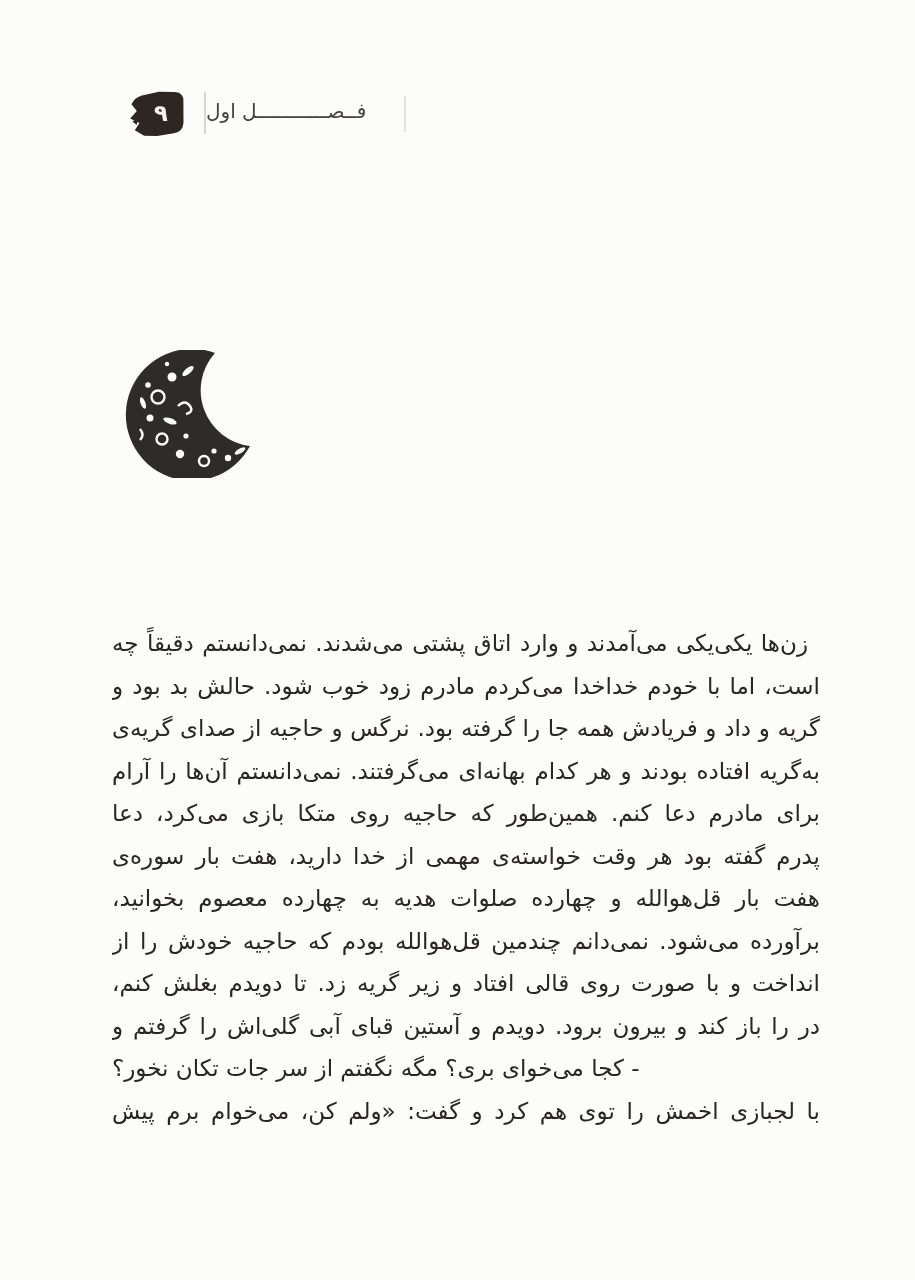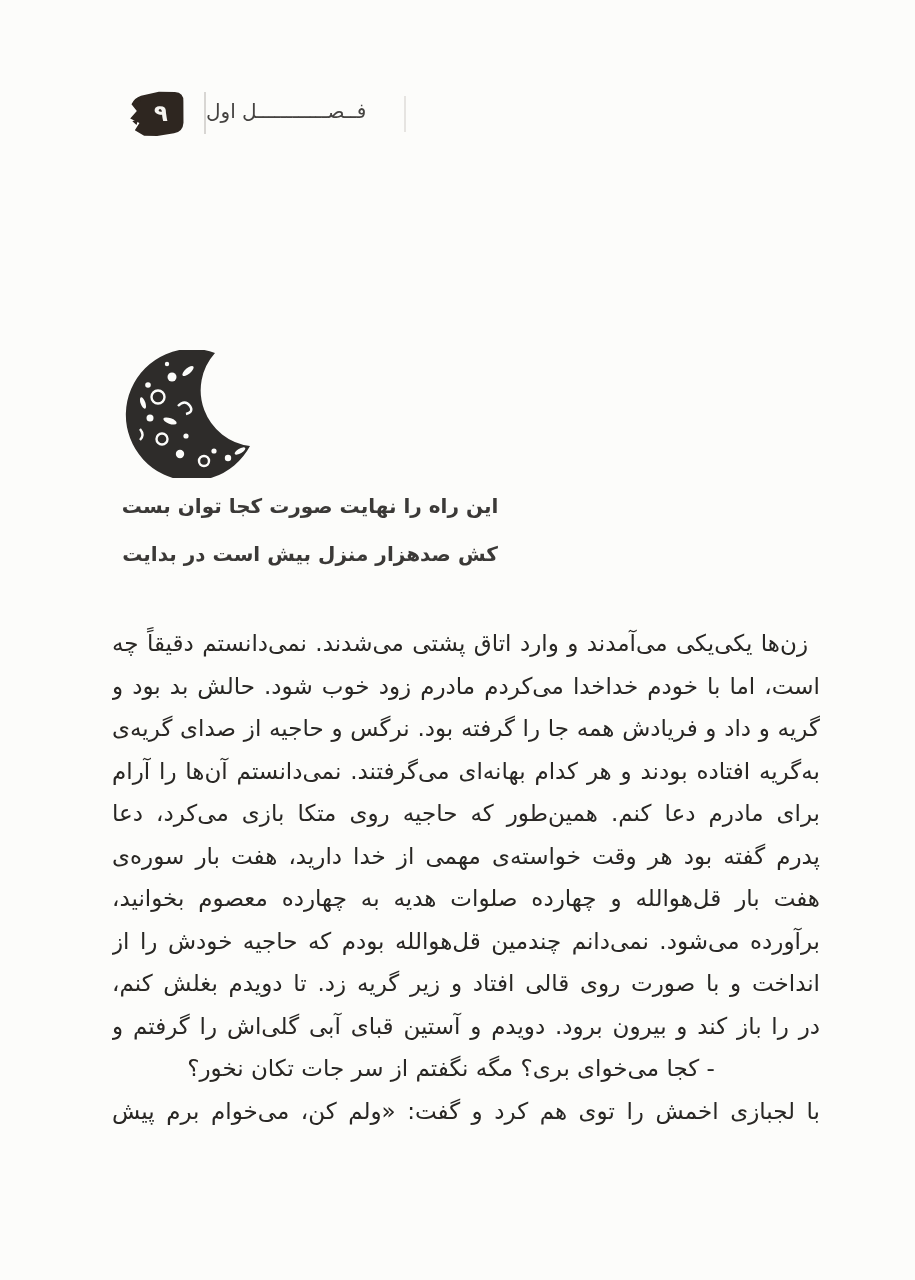--- a/index.html
+++ b/index.html
@@ -56,21 +56,21 @@
   }
 
   
   .bodytext {
     position: absolute; left: 112px; top: 622px; width: 708px;
     direction: rtl;
   }
   .line {
     font-size: 23px; color: #292724;
     line-height: 42.5px; height: 42.5px;
-    text-align: center; white-space: nowrap;
+    text-align: left; white-space: nowrap;
   }
   .line.j {
     white-space: normal;
     text-align: justify; text-align-last: justify;
     text-justify: inter-word;
     overflow: hidden;
   }
 </style>
 </head>
 <body>
@@ -108,24 +108,20 @@
       <g fill="none" stroke="#fcfcfa" stroke-width="2.4">
         <circle cx="38" cy="46" r="6.5"></circle>
         <circle cx="42" cy="88" r="5.5"></circle>
         <circle cx="84" cy="110" r="5"></circle>
         <path d="M58,55 q7,-7 12,0 q4,6 -4,8"></path>
         <path d="M20,78 q5,6 0,11"></path>
       </g>
     </svg>
   </div>
 
-  <div class="poem">
-      <div class="poem-line">این راه را نهایت صورت کجا توان بست</div>
-      <div class="poem-line">کش صدهزار منزل بیش است در بدایت</div>
-    </div>
 
   <div class="bodytext">
       <div class="line j" style="padding-right: 12px;">زن‌ها یکی‌یکی می‌آمدند و وارد اتاق پشتی می‌شدند. نمی‌دانستم دقیقاً چه خبر</div>
       <div class="line j">است، اما با خودم خداخدا می‌کردم مادرم زود خوب شود. حالش بد بود و صدای</div>
       <div class="line j">گریه و داد و فریادش همه جا را گرفته بود. نرگس و حاجیه از صدای گریه‌ی مادرم</div>
       <div class="line j">به‌گریه افتاده بودند و هر کدام بهانه‌ای می‌گرفتند. نمی‌دانستم آن‌ها را آرام کنم یا</div>
       <div class="line j">برای مادرم دعا کنم. همین‌طور که حاجیه روی متکا بازی می‌کرد، دعا می‌کردم.</div>
       <div class="line j">پدرم گفته بود هر وقت خواسته‌ی مهمی از خدا دارید، هفت بار سوره‌ی حمد،</div>
       <div class="line j">هفت بار قل‌هوالله و چهارده صلوات هدیه به چهارده معصوم بخوانید، آرزویتان</div>
       <div class="line j">برآورده می‌شود. نمی‌دانم چندمین قل‌هوالله بودم که حاجیه خودش را از روی متکا</div>

